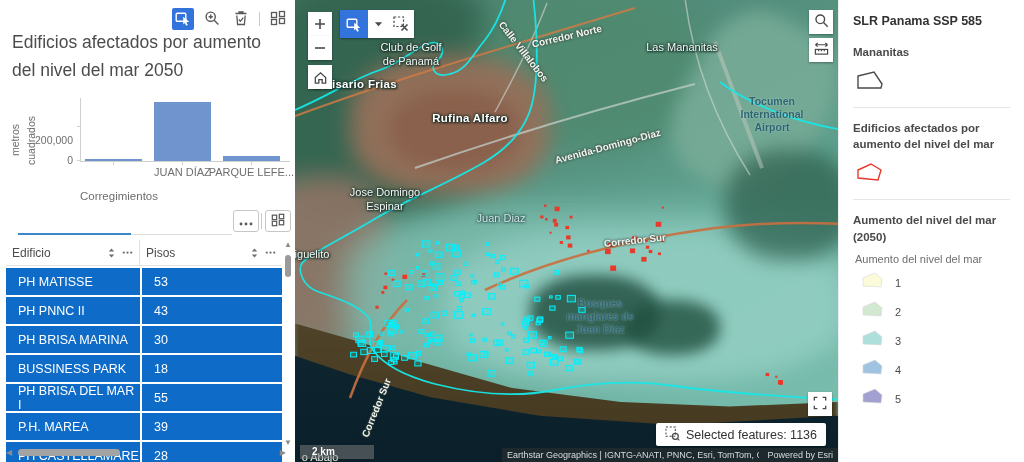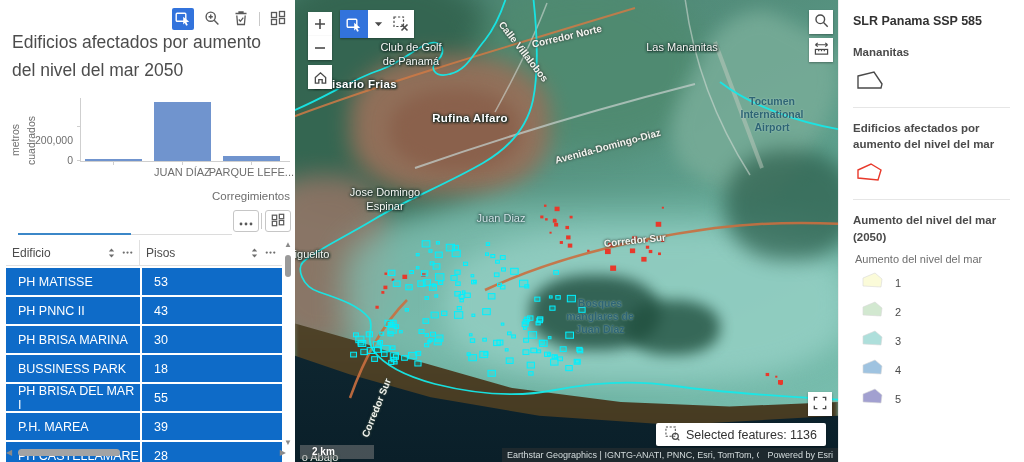--- a/index.html
+++ b/index.html
@@ -15,21 +15,21 @@
   .lp-title{position:absolute;left:12px;top:28px;width:272px;font-size:17.5px;font-weight:400;color:#4c4c4c;line-height:1.6;margin:0;}
 
   .chart{position:absolute;left:0;top:92px;width:295px;height:116px;}
   .ylab{position:absolute;left:8px;top:8px;height:80px;width:32px;writing-mode:vertical-rl;transform:rotate(180deg);font-size:10.5px;color:#6e6e6e;line-height:1.5;text-align:center;}
   .plot{position:absolute;left:80px;top:6px;width:210px;height:64px;border-left:1px solid #cfcfcf;border-bottom:1px solid #cfcfcf;}
   .bar{position:absolute;bottom:0;}
   .xtickmark{position:absolute;top:100%;width:1px;height:4px;background:#cfcfcf;}
   .xtick{position:absolute;top:68px;transform:translateX(-50%);font-size:11px;color:#6e6e6e;white-space:nowrap;}
   .ytick{position:absolute;right:100%;margin-right:8px;font-size:10.5px;color:#6e6e6e;white-space:nowrap;}
   .ytickmark{position:absolute;right:100%;width:4px;height:1px;background:#cfcfcf;}
-  .xlab{position:absolute;left:80px;top:98px;width:210px;text-align:right;font-size:11.5px;color:#6e6e6e;}
+  .xlab{position:absolute;left:80px;top:98px;width:210px;text-align:left;font-size:11.5px;color:#6e6e6e;}
 
   .tabbar{position:absolute;left:0;top:210px;width:295px;height:28px;}
   .tab{position:absolute;left:18px;top:3px;font-size:13px;color:#3b87c8;cursor:pointer;}
   .u1{position:absolute;left:18px;top:23px;width:113px;height:2px;background:#3b87c8;}
   .u2{position:absolute;left:131px;top:24px;width:101px;height:1px;background:#dcdcdc;}
   .pill{position:absolute;top:0;width:26px;height:22px;border:1px solid #c6c6c6;border-radius:3px;background:#fff;display:flex;align-items:center;justify-content:center;color:#595959;padding:0;cursor:pointer;}
   .pill-sep{position:absolute;left:261px;top:3px;width:1px;height:16px;background:#c9c9c9;}
 
   .t-head{position:absolute;left:6px;top:240px;width:276px;height:26px;display:flex;border-bottom:1px solid #e0e0e0;background:#fff;}
   .th{display:flex;align-items:center;font-size:12px;color:#4c4c4c;gap:6px;padding:0 6px;}

